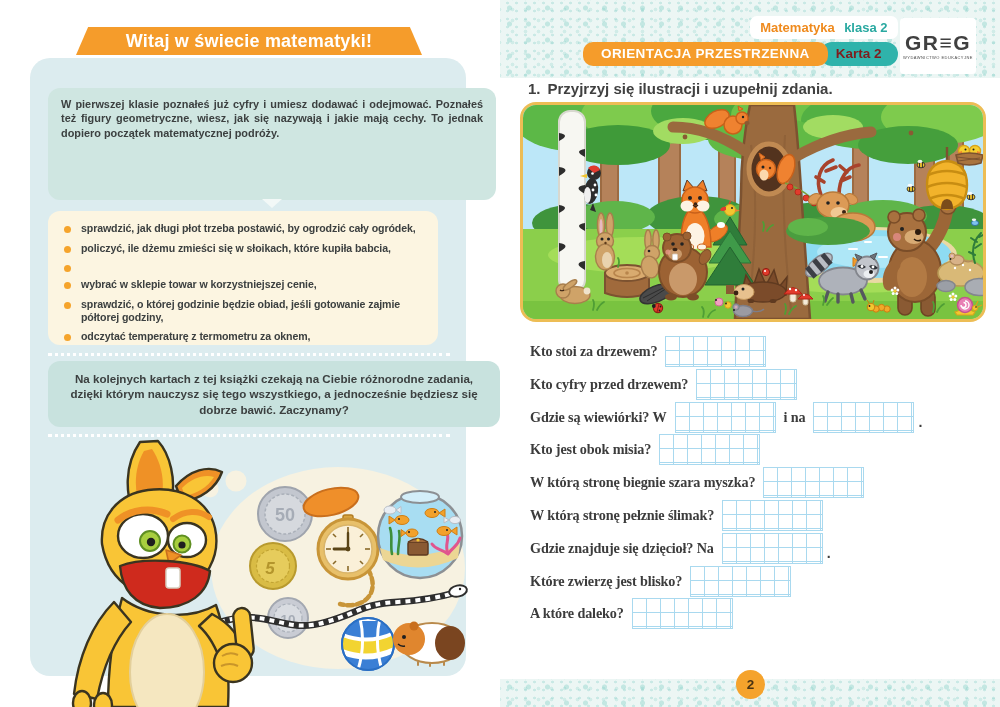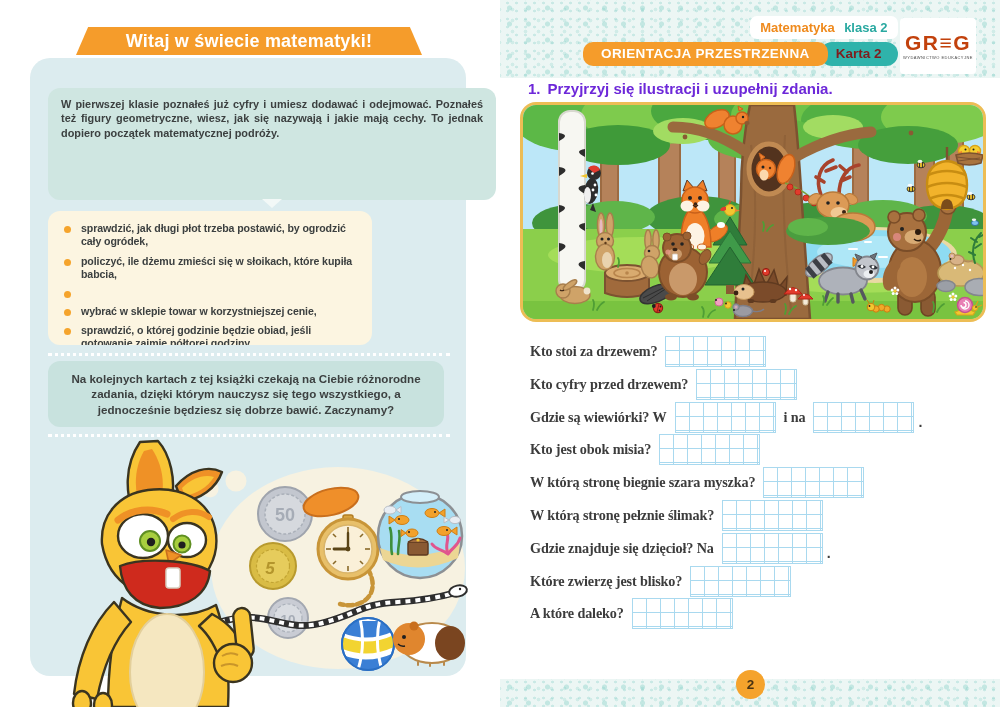--- a/index.html
+++ b/index.html
@@ -16,29 +16,29 @@
   .banner span{color:#fff;font-size:18px;font-weight:700;letter-spacing:.2px;}
   .intro-box{position:absolute;left:48px;top:88px;width:448px;min-height:112px;
     background:#cfe6e1;border-radius:12px;padding:9px 13px;box-sizing:border-box;
     font-size:10.9px;font-weight:700;color:#3c4040;line-height:1.32;text-align:justify;}
   .intro-box p{margin:0;}
   .intro-box p + p{margin-top:7px;}
   .intro-box .bi{font-style:italic;font-weight:700;}
   .arrow-down{position:absolute;left:50%;bottom:-8px;transform:translateX(-50%);
     width:0;height:0;border-left:10px solid transparent;border-right:10px solid transparent;
     border-top:9px solid #f2f8f7;}
-  .cream-box{position:absolute;left:48px;top:211px;width:324px;height:134px;
+  .cream-box{position:absolute;left:48px;top:211px;width:390px;height:134px;
     background:#fcf5e1;border-radius:12px;padding:8px 12px 6px 16px;box-sizing:border-box;
     overflow:hidden;}
   .bullet-row{display:flex;gap:10px;align-items:flex-start;padding:3.1px 0;}
   .bdot{flex:0 0 7px;width:7px;height:7px;border-radius:50%;background:#f5a42c;margin-top:4px;}
   .btext{font-size:10.6px;font-weight:700;color:#3c4040;letter-spacing:-.1px;line-height:1.25;}
   .dash{position:absolute;left:48px;width:402px;height:0;border-bottom:3px dotted #ffffff;}
   .dash.d1{top:353px;} .dash.d2{top:434px;}
-  .note-box{position:absolute;left:48px;top:361px;width:396px;height:66px;background:#c8e2de;
+  .note-box{position:absolute;left:48px;top:361px;width:452px;height:66px;background:#c8e2de;
     border-radius:12px;display:flex;align-items:center;justify-content:center;
     padding:4px 20px;box-sizing:border-box;text-align:center;
     font-size:11.6px;font-weight:700;color:#3c4040;line-height:1.35;}
   #mascot-svg{position:absolute;left:30px;top:436px;width:436px;height:271px;overflow:visible;}
 
   
   #right-page{position:absolute;left:500px;top:0;width:500px;height:633px;text-align:right;}
   .band{position:absolute;left:0;width:500px;background-color:#ecf6f4;
     background-image:
       radial-gradient(circle,rgba(100,195,185,.30) 2.2px,transparent 2.9px),
@@ -52,23 +52,23 @@
   .pill-white{display:inline-block;background:#fff;border-radius:7px;padding:2px 10px 3px;}
   .pill-white .subj{color:#ef8a1d;font-size:13px;font-weight:700;}
   .pill-white .grade{color:#2aa9a1;font-size:13px;font-weight:700;margin-left:5px;}
   .hdr-row2{display:flex;align-items:stretch;margin-top:3px;padding-left:38px;}
   .section-tag{background:#f59c2b;color:#fff;font-size:13.5px;font-weight:700;
     letter-spacing:.4px;padding:4px 18px 5px;border-radius:10px;z-index:1;}
   .card-tag{background:#2fb3ab;color:#7f1d1d;font-size:13.5px;font-weight:700;
     padding:4px 16px 5px;border-radius:14px;margin-left:-8px;display:flex;align-items:center;}
   .greg{position:absolute;left:400px;top:18px;width:76px;height:56px;background:#fff;
     border-radius:4px;display:flex;flex-direction:column;align-items:center;justify-content:center;}
-  .greg-word{font-size:21px;font-weight:700;letter-spacing:1.5px;color:#c2410c;line-height:1;}
+  .greg-word{font-size:21px;font-weight:700;letter-spacing:1.5px;color:#404040;line-height:1;}
   .greg-sub{font-size:4px;letter-spacing:.45px;color:#4a4a4a;margin-top:2px;white-space:nowrap;}
-  .task{position:absolute;left:28px;top:80px;font-size:15px;font-weight:700;color:#6d28d9;}
+  .task{position:absolute;left:28px;top:80px;font-size:15px;font-weight:700;color:#404040;}
   .task .tno{margin-right:7px;}
   .illus{position:absolute;left:20px;top:102px;width:466px;height:220px;
     border:3px solid #edbd55;border-radius:16px;box-sizing:border-box;overflow:hidden;background:#bce7f8;}
   .illus svg{display:block;width:100%;height:100%;}
   #questions{position:absolute;left:30px;top:336px;width:462px;}
   .q-row{display:flex;align-items:center;gap:8px;min-height:28.6px;margin-bottom:1.8px;}
   .q-text{font-size:14.2px;font-weight:700;color:#3c3c3c;letter-spacing:-.15px;white-space:nowrap;font-family:Liberation Serif, serif;}
   .q-suffix{font-size:14.2px;font-weight:700;color:#3c3c3c;align-self:flex-end;margin-left:-4px;padding-bottom:3px;}
   .agrid{width:99px;height:29px;border:1px solid #a9d9ef;background-color:#fff;box-sizing:content-box;
     background-image:

